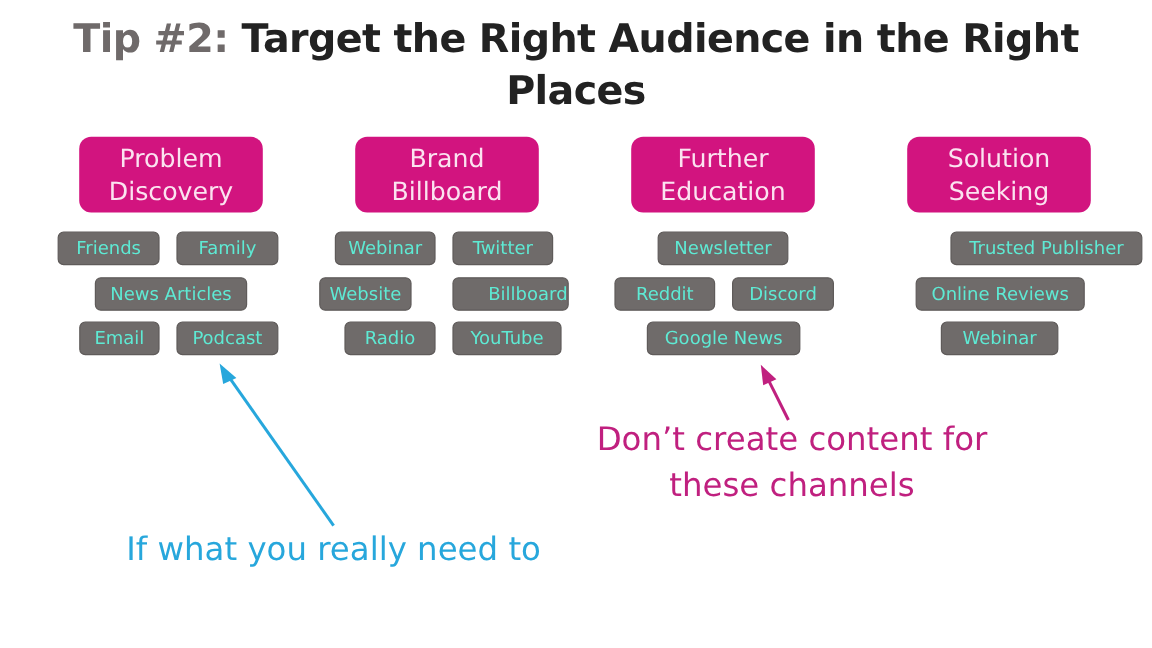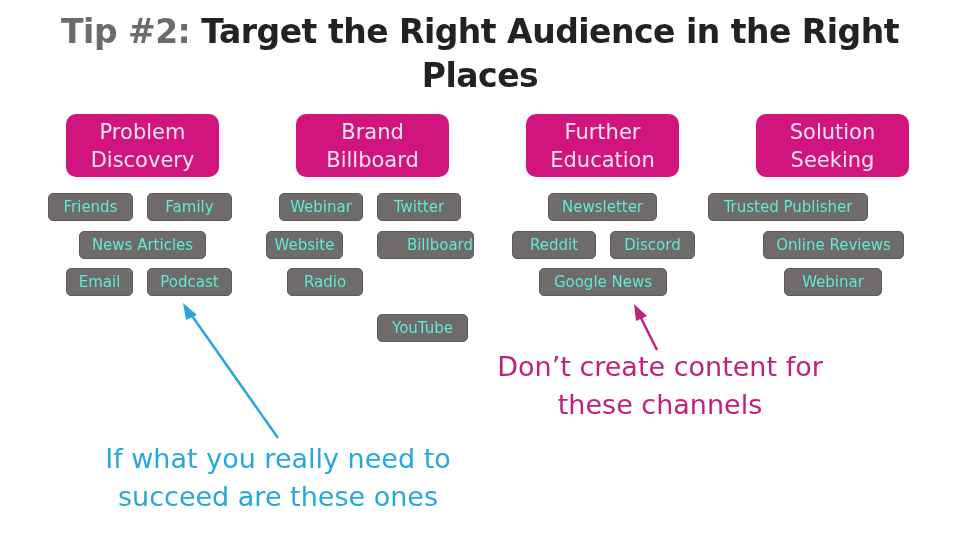--- a/index.html
+++ b/index.html
@@ -33,50 +33,49 @@
 
 <div class="head" style="left:296px;top:114px;width:153px;height:63px;">
   <div>Brand</div>
   <div>Billboard</div>
 </div>
 <div class="chip" style="left:279px;top:193px;width:84px;">Webinar</div>
 <div class="chip" style="left:377px;top:193px;width:84px;">Twitter</div>
 <div class="chip" style="left:266px;top:231px;width:77px;">Website</div>
 <div class="chip" style="left:377px;top:231px;width:97px;text-align:right;">Billboard</div>
 <div class="chip" style="left:287px;top:268px;width:76px;">Radio</div>
-<div class="chip" style="left:377px;top:268px;width:91px;margin-top:46px;">YouTube</div>
+<div class="chip" style="left:377px;top:268px;width:91px;">YouTube</div>
 
 <div class="head" style="left:526px;top:114px;width:153px;height:63px;">
   <div>Further</div>
   <div>Education</div>
 </div>
 <div class="chip" style="left:548px;top:193px;width:109px;">Newsletter</div>
 <div class="chip" style="left:512px;top:231px;width:84px;">Reddit</div>
 <div class="chip" style="left:610px;top:231px;width:85px;">Discord</div>
 <div class="chip" style="left:539px;top:268px;width:128px;">Google News</div>
 
 <div class="head" style="left:756px;top:114px;width:153px;height:63px;">
   <div>Solution</div>
   <div>Seeking</div>
 </div>
-<div class="chip" style="left:708px;top:193px;width:160px;">Trusted Publisher</div>
+<div class="chip" style="left:792px;top:193px;width:160px;">Trusted Publisher</div>
 <div class="chip" style="left:763px;top:231px;width:141px;">Online Reviews</div>
 <div class="chip" style="left:784px;top:268px;width:98px;">Webinar</div>
 
 <svg class="arrows" width="960" height="540">
   <g>
     <line x1="278" y1="438" x2="190" y2="313" stroke="#27a7dc" stroke-width="2.5"></line>
     <polygon points="183,303 197,315 186,320" fill="#27a7dc"></polygon>
   </g>
   <g>
     <line x1="657" y1="350" x2="640" y2="316" stroke="#c0207f" stroke-width="2.5"></line>
     <polygon points="634,304 647,316 636,321" fill="#c0207f"></polygon>
   </g>
 </svg>
 
 <div class="note note-pink" style="left:460px;top:348px;width:400px;">
   <div>Don’t create content for</div>
   <div>these channels</div>
 </div>
 <div class="note note-blue" style="left:78px;top:440px;width:400px;">
   <div>If what you really need to</div>
-  <div>succeed are these ones</div>
 </div>
 
 </body></html>

